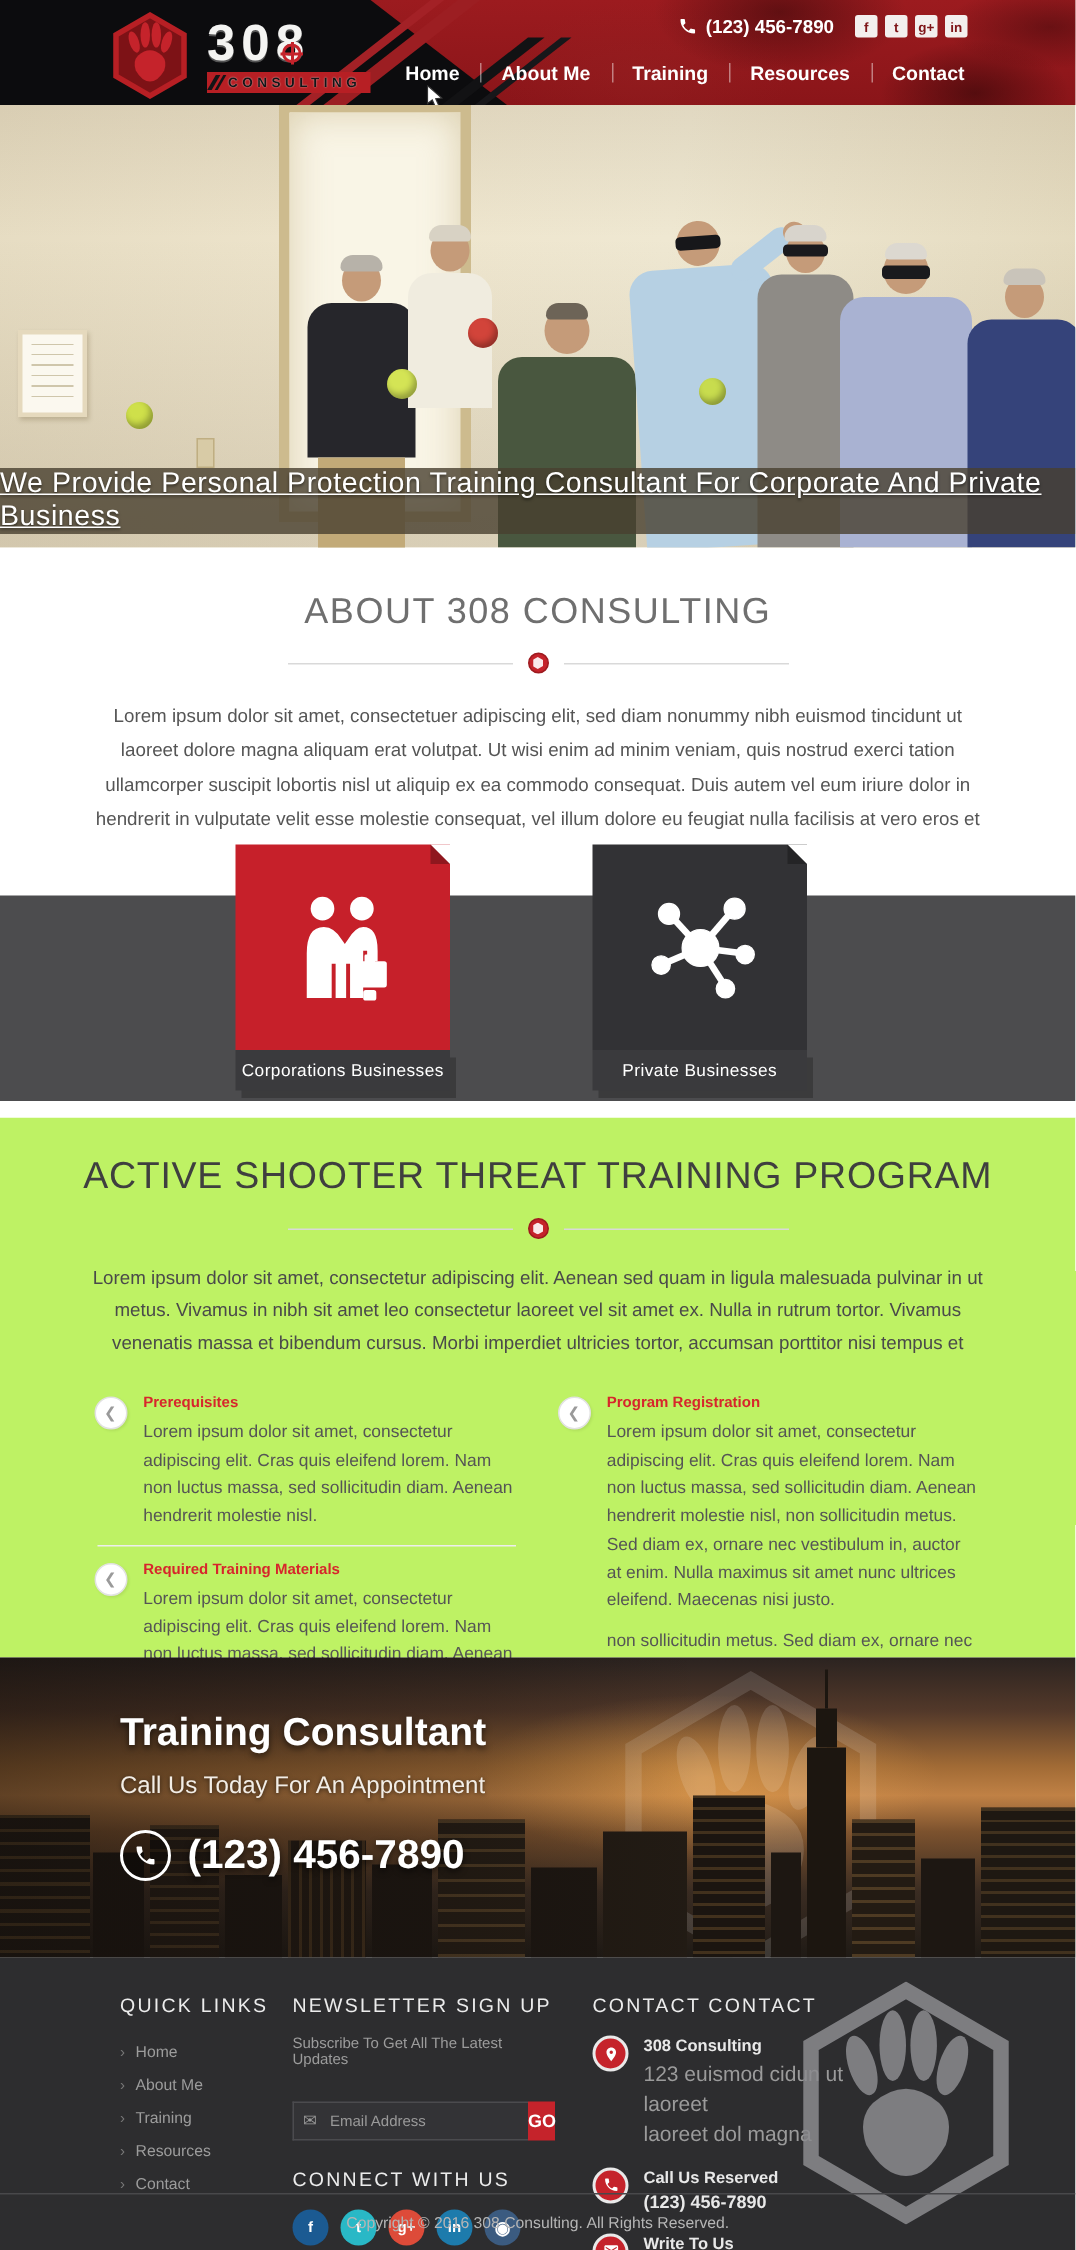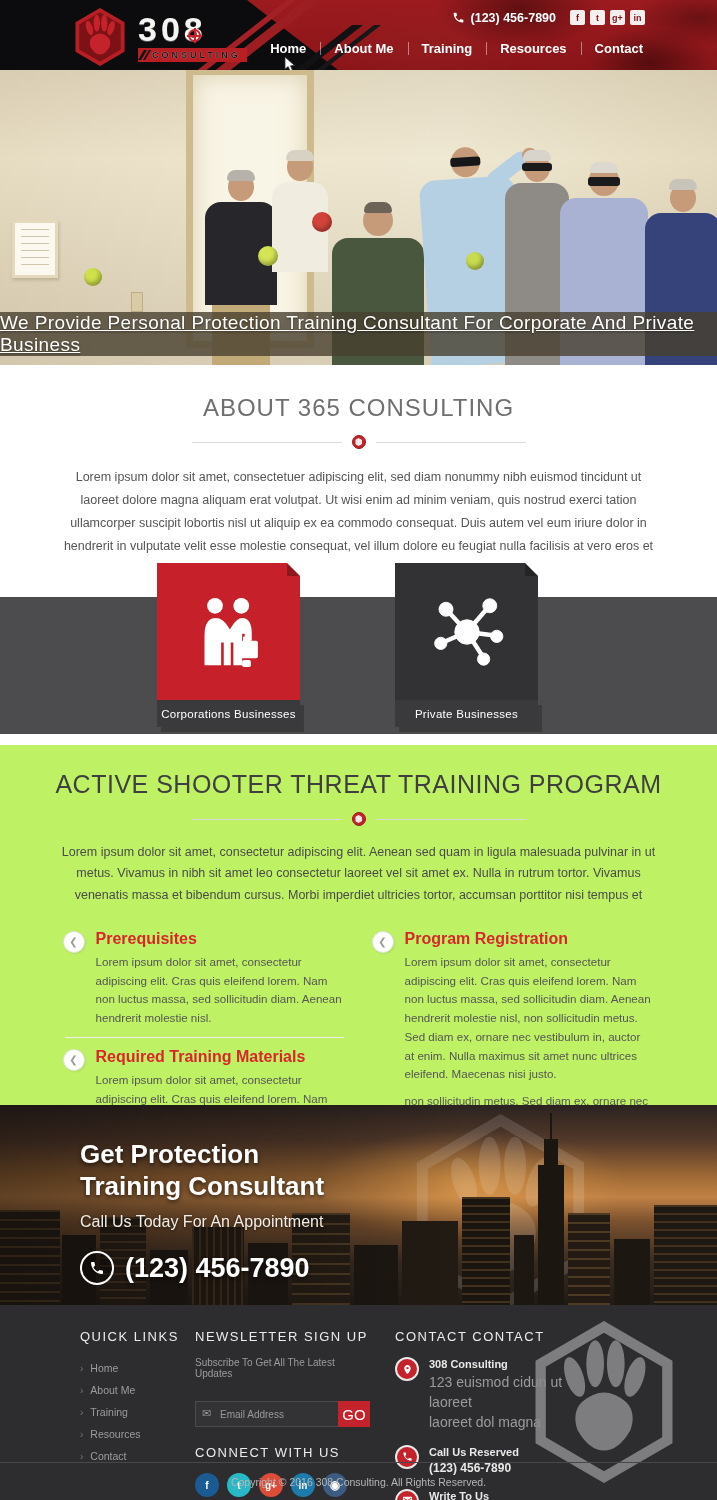--- a/index.html
+++ b/index.html
@@ -146,21 +146,21 @@
   .program-intro { width:610px; margin:16px auto 0; text-align:center; font-size:12.5px; line-height:1.7;
     color:#4a4a4a; }
   .cols { width:588px; margin:24px auto 0; display:flex; gap:30px; }
   .col { flex:1; }
   .p-item { position:relative; padding-left:31px; padding-bottom:9px; margin-bottom:10px;
     border-bottom:1px solid #ededed; }
   .p-item:last-child { border-bottom:none; }
   .chev { position:absolute; left:-2px; top:1px; width:22px; height:22px; border-radius:50%;
     background:#fff; border:1px solid #e2e2e2; box-shadow:1px 1px 2px rgba(0,0,0,.08);
     color:#9a9a9a; font-size:10px; display:flex; align-items:center; justify-content:center; }
-  .p-head { color:#d7262c; font-size:16px; font-weight:700; margin-bottom:5px; }
+  .p-head { color:#d7262c; font-size:10px; font-weight:700; margin-bottom:5px; }
   .p-body { font-size:11.6px; line-height:1.62; color:#555; }
   .p-body + .p-body { margin-top:8px; }
   .enroll { display:inline-block; margin:14px 0 0 31px; background:#c5232b; border-radius:4px;
     padding:9px 13px 10px; text-align:center; color:#fff; cursor:pointer;
     box-shadow:0 2px 0 #9c1a20; min-width:165px; }
   .enroll-l1 { font-size:14.5px; font-weight:700; }
   .enroll-l2 { margin-top:5px; font-size:14.5px; font-weight:500; display:flex; align-items:center;
     justify-content:center; gap:6px; }
   .enroll-l2 .ring { width:17px; height:17px; border:1.5px solid #fff; border-radius:50%;
     display:flex; align-items:center; justify-content:center; }
@@ -219,21 +219,21 @@
   .q-item .arr { color:#777; font-size:10px; }
   .fcol-news { width:175px; }
   .news-sub { color:#9c9c9c; font-size:10px; margin-bottom:22px; }
   .news-form { display:flex; height:26px; }
   .news-input-wrap { position:relative; flex:1; }
   .news-input-wrap .env { position:absolute; left:7px; top:6px; color:#9a9a9a; font-size:11px; }
   .news-input { width:100%; height:100%; background:#333336; border:1px solid #4b4b4e;
     border-right:none; color:#ccc; font-size:10px; padding:0 4px 0 24px; outline:none;
     font-family:"Liberation Sans", sans-serif; }
   .news-input::placeholder { color:#9a9a9a; }
-  .go-btn { width:32px; background:#c5232b; color:#fff; border:none; font-size:15px; font-weight:400;
+  .go-btn { width:18px; background:#c5232b; color:#fff; border:none; font-size:12px; font-weight:700;
     cursor:pointer; font-family:"Liberation Sans", sans-serif; }
   .connect-title { margin-top:18px; }
   .soc-row { display:flex; gap:8px; margin-top:2px; }
   .soc { width:24px; height:24px; border-radius:50%; color:#fff; font-size:10px; font-weight:700;
     display:flex; align-items:center; justify-content:center; cursor:pointer; }
   .soc-fb { background:#1b5a92; } .soc-tw { background:#29b8c6; } .soc-gp { background:#dd4b39; }
   .soc-li { background:#1d7bac; } .soc-ig { background:#3b5b80; font-size:12px; }
   .fcol-contact { width:180px; margin-left:25px; }
   .c-entry { display:flex; gap:10px; margin-bottom:12px; }
   .c-ico { flex:0 0 auto; width:24px; height:24px; border-radius:50%; background:#c5232b;
@@ -331,21 +331,21 @@
 
     <div class="ball ball-g1"></div>
     <div class="ball ball-g2"></div>
     <div class="ball ball-r"></div>
     <div class="ball ball-g3"></div>
 
     <div class="hero-caption">We Provide Personal Protection Training Consultant For Corporate And Private Business</div>
   </div>
 
   <div class="about">
-    <h2 class="sec-title">ABOUT 365 CONSULTING</h2>
+    <h2 class="sec-title">ABOUT 308 CONSULTING</h2>
     <div class="divider">
       <div class="line"></div>
       <div class="emblem"></div>
       <div class="line"></div>
     </div>
     <p class="about-body">Lorem ipsum dolor sit amet, consectetuer adipiscing elit, sed diam nonummy nibh euismod tincidunt ut laoreet dolore magna aliquam erat volutpat. Ut wisi enim ad minim veniam, quis nostrud exerci tation ullamcorper suscipit lobortis nisl ut aliquip ex ea commodo consequat. Duis autem vel eum iriure dolor in hendrerit in vulputate velit esse molestie consequat, vel illum dolore eu feugiat nulla facilisis at vero eros et accumsan et iusto odio dignissim qui blandit praesent luptatum zzril delenit augue duis dolore te feugait nulla facilisi.</p>
   </div>
 
   <div class="services">
     <div class="band"></div>
@@ -460,21 +460,20 @@
     <div class="bld b10"></div>
     <div class="bld b11"></div>
     <div class="bld empire"></div>
     <div class="bld b12"></div>
     <div class="bld b13"></div>
     <div class="bld b14"></div>
     <div class="cta-shade"></div>
 
     <div class="cta-content">
       <div class="cta-title">
-        <div>Get Protection</div>
         <div>Training Consultant</div>
       </div>
       <div class="cta-sub">Call Us Today For An Appointment</div>
       <div class="cta-phone">
         <span class="ring">
           <svg viewBox="0 0 24 24" fill="#fff">
               <path d="M6.6 10.8c1.5 3 3.6 5.1 6.6 6.6l2.2-2.2c.3-.3.7-.4 1-.2 1.1.4 2.3.6 3.6.6.6 0 1 .4 1 1V20c0 .6-.4 1-1 1C10.6 21 3 13.4 3 4c0-.6.4-1 1-1h3.5c.6 0 1 .4 1 1 0 1.2.2 2.4.6 3.6.1.3 0 .7-.2 1L6.6 10.8z"></path>
             </svg>
         </span>
         <span class="cta-num">(123) 456-7890</span>

